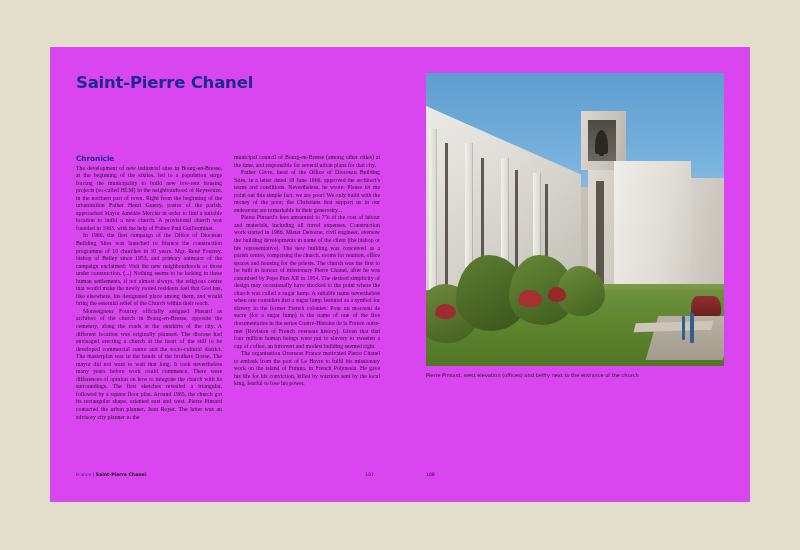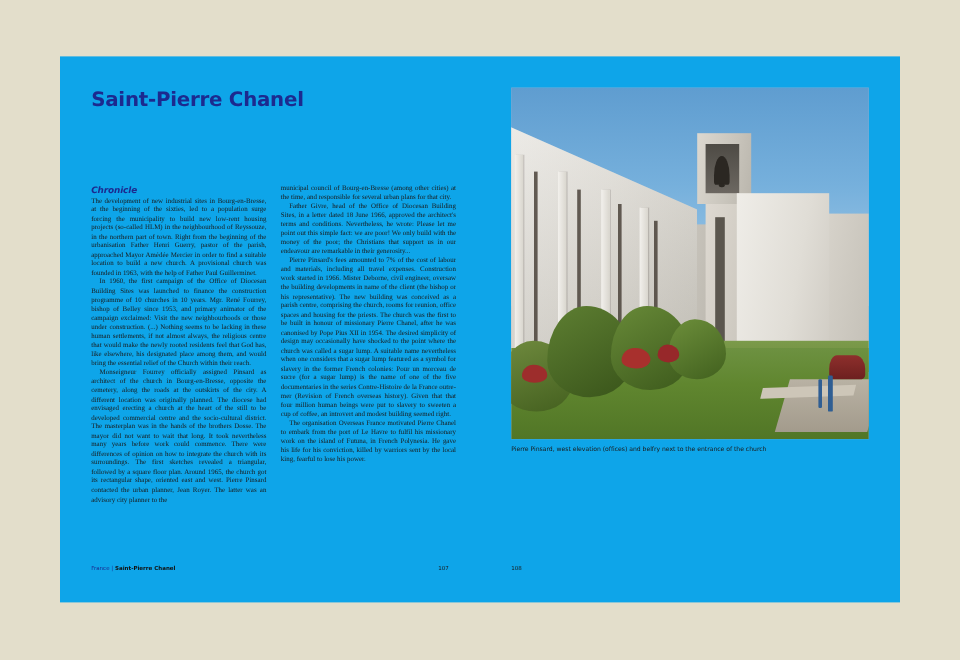--- a/index.html
+++ b/index.html
@@ -14,21 +14,21 @@
     overflow: hidden;
   }
 
   
   .spread {
     position: absolute;
     left: 50px;
     top: 47px;
     width: 700px;
     height: 455px;
-    background: #0ea5e9;
+    background: #d946ef;
     box-sizing: border-box;
   }
 
   
   .page-left {
     position: absolute;
     left: 0;
     top: 0;
     width: 350px;
     height: 455px;
@@ -67,21 +67,20 @@
   }
 
   .section-head {
     color: #1c2a8f;
     font-family: "DejaVu Sans", sans-serif;
     font-weight: bold;
     font-size: 7.4px;
     line-height: 9px;
     margin: 0 0 1.5px 0;
     letter-spacing: -0.1px;
-    font-style: italic;
   }
 
   .body-text {
     color: #1a1a1a;
     font-size: 5.75px;
     line-height: 7.55px;
     text-align: justify;
     margin: 0;
     letter-spacing: 0.02px;
     -webkit-hyphens: auto;

